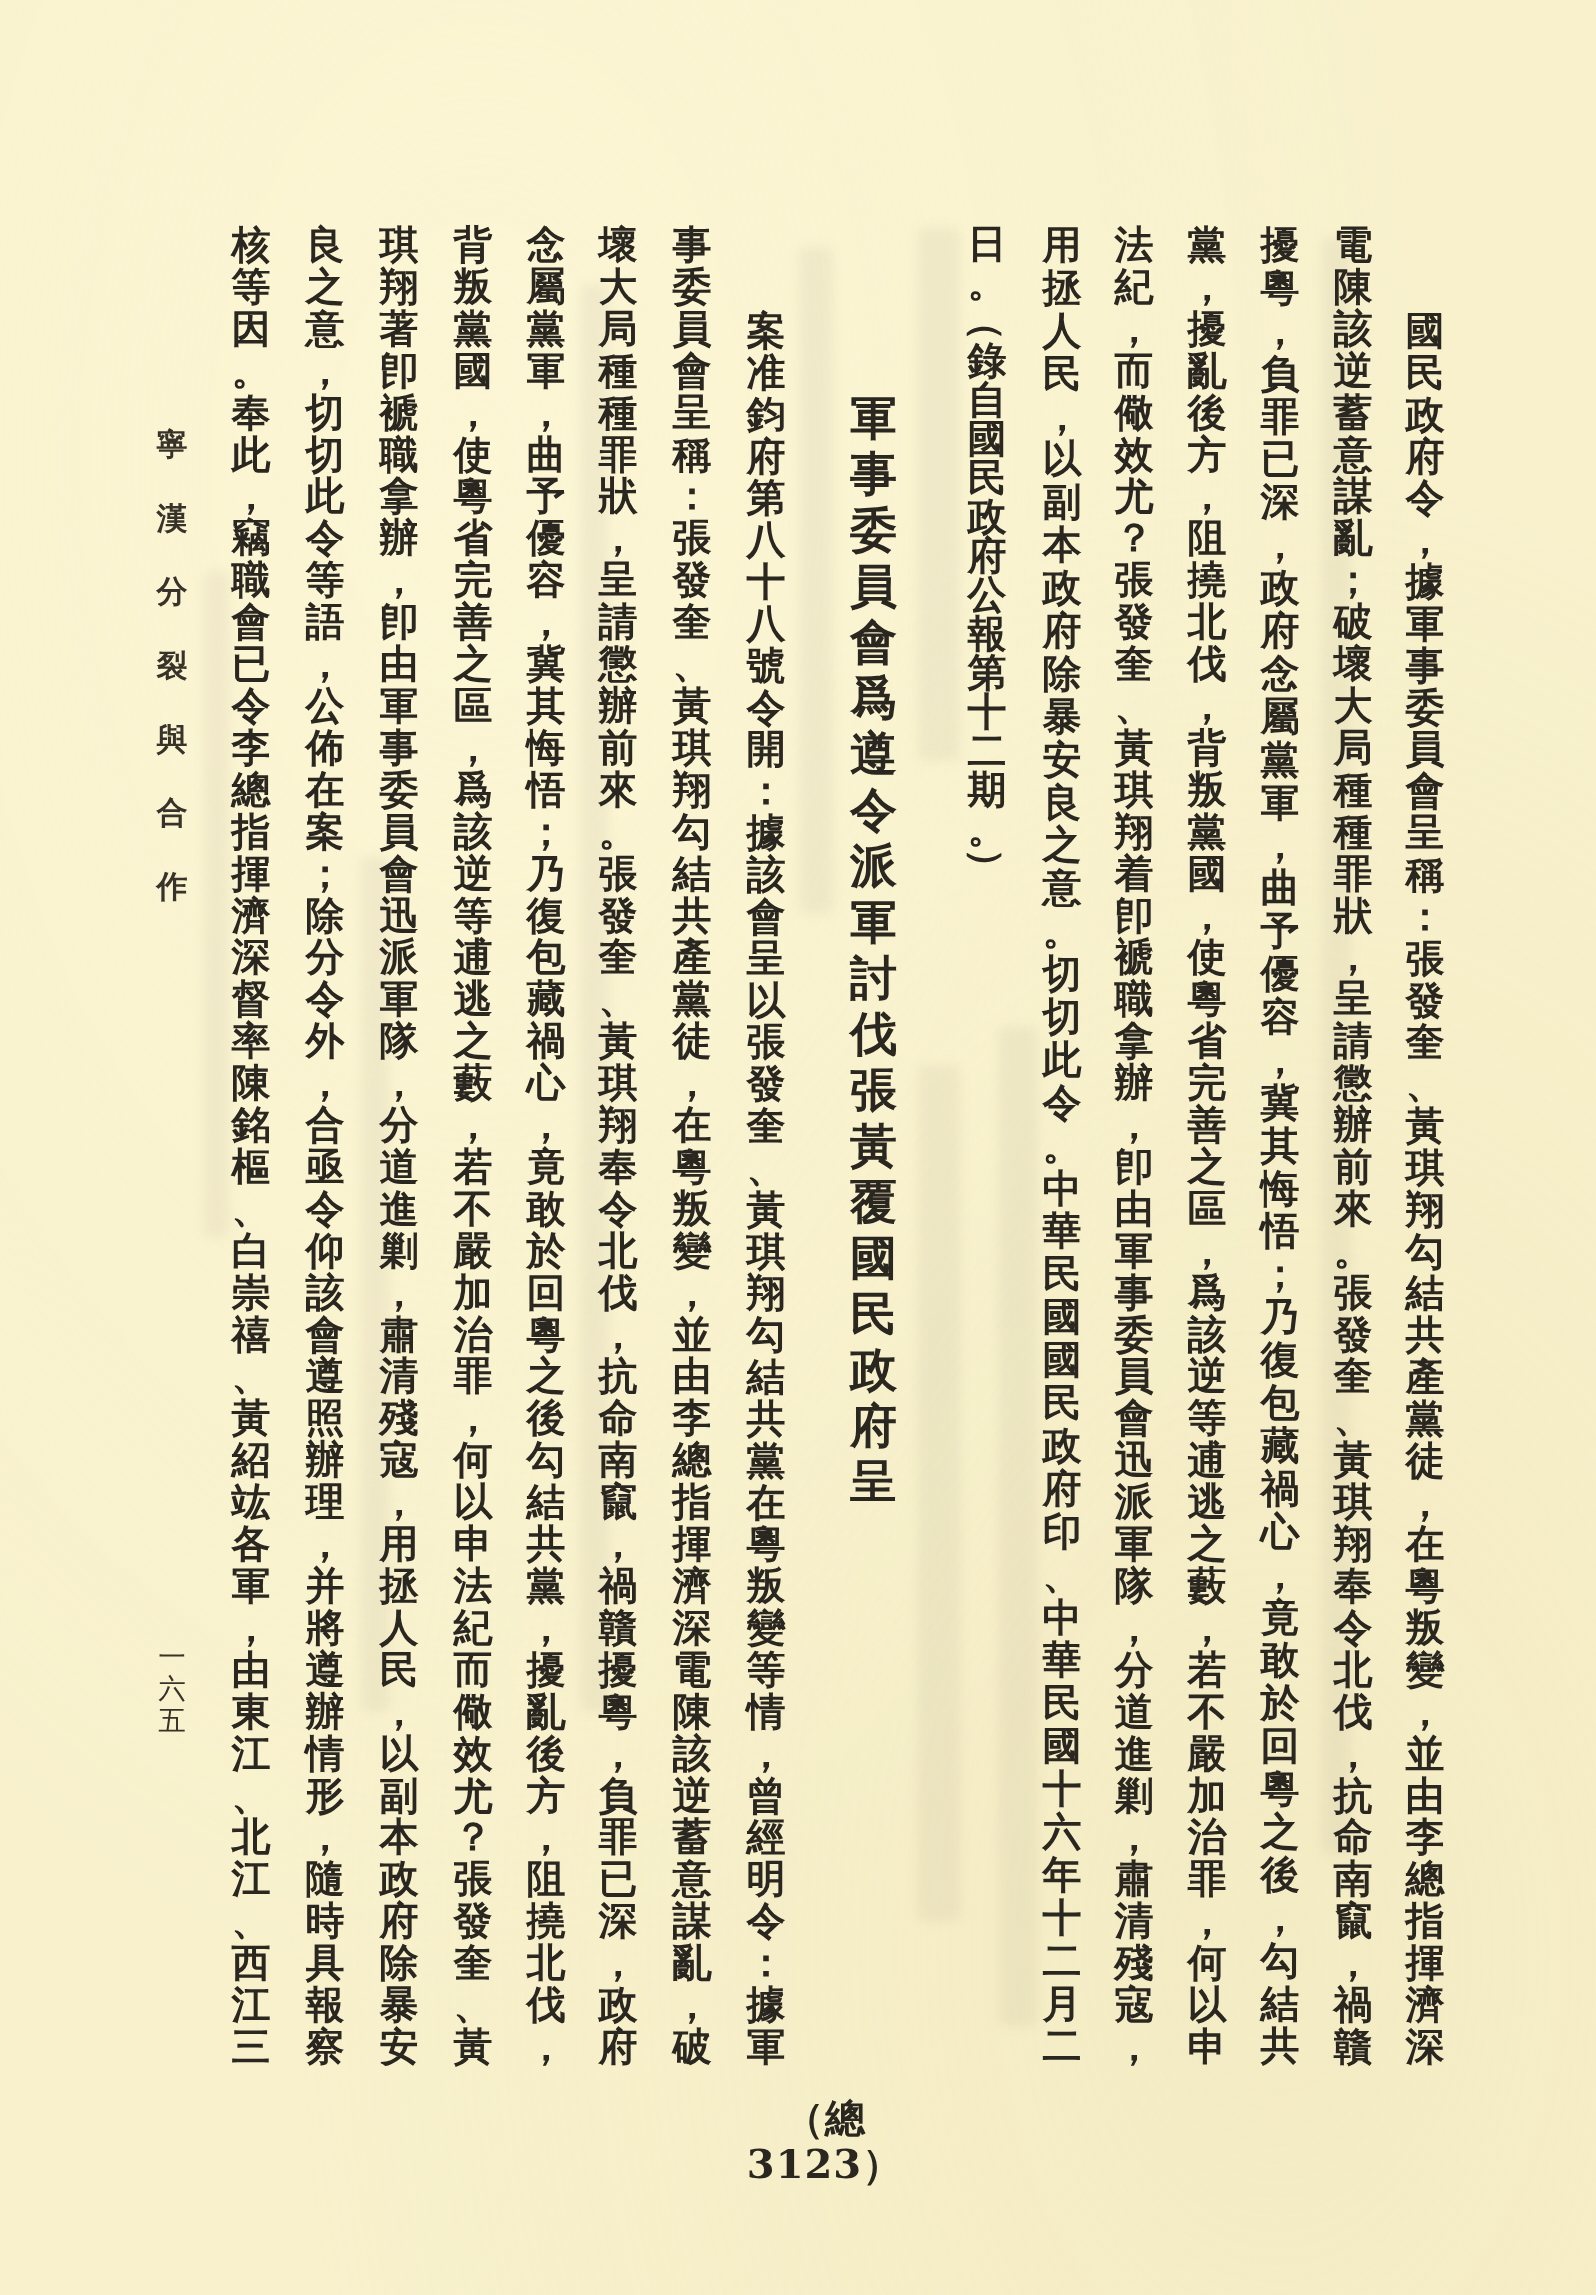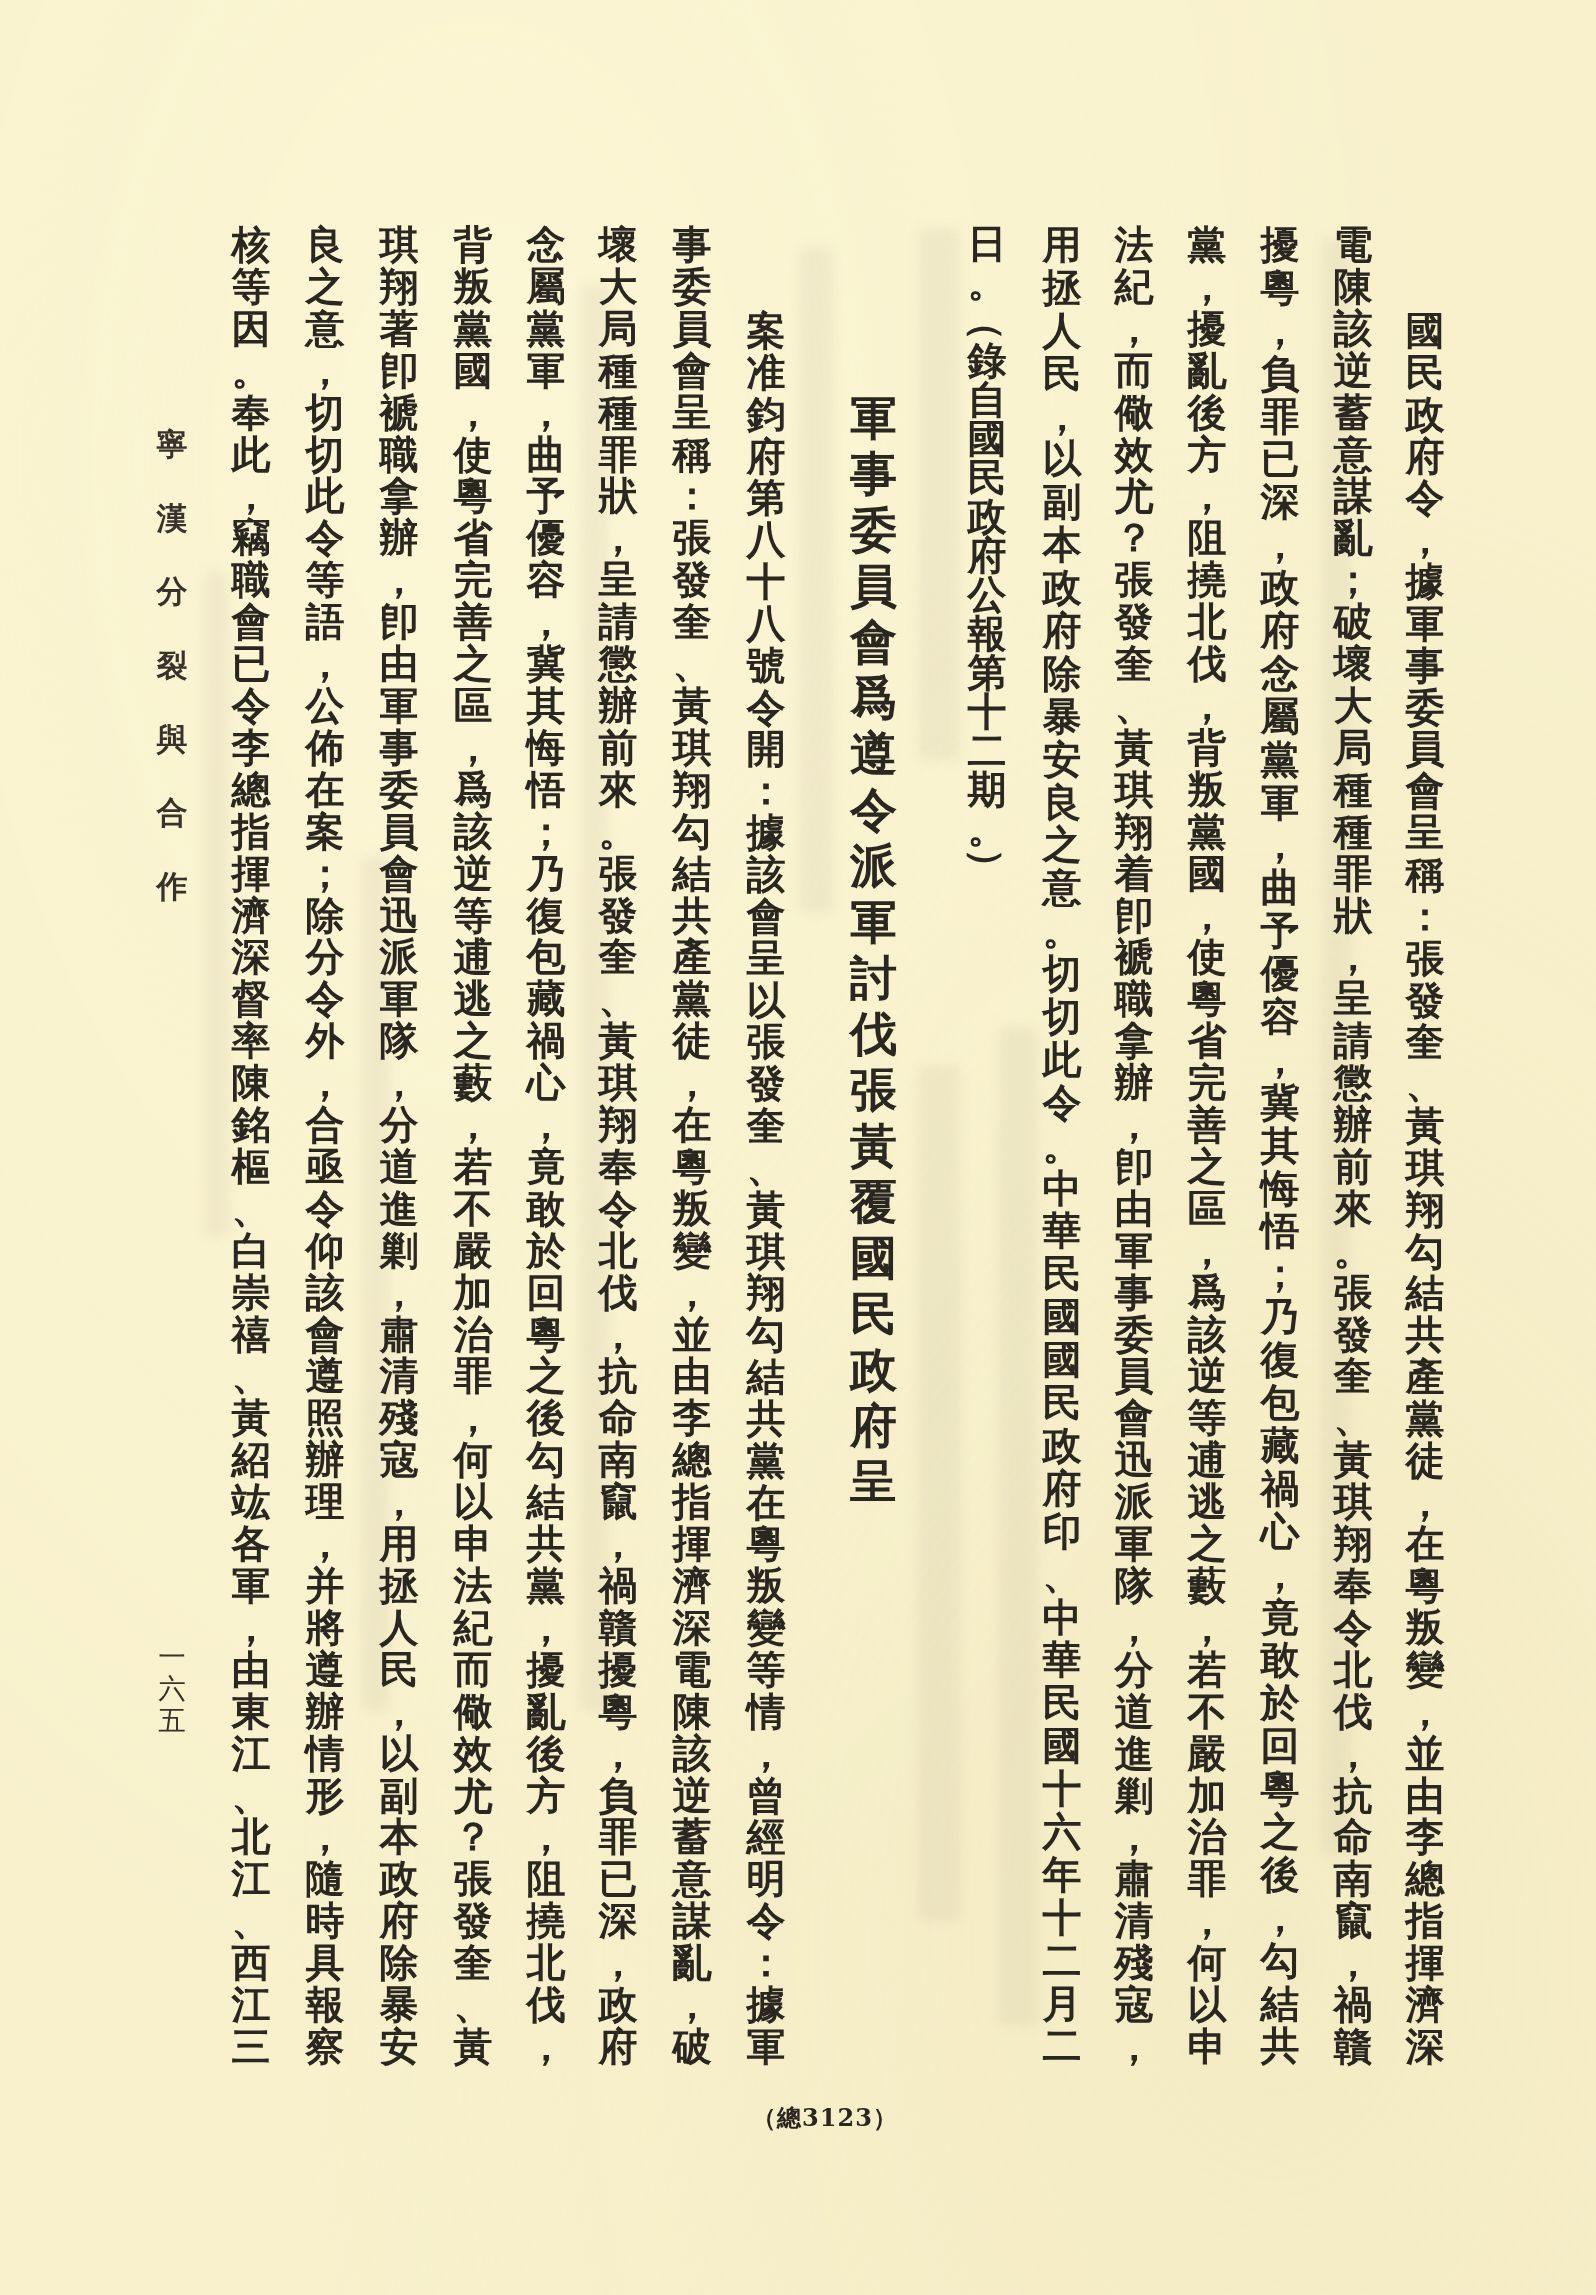--- a/index.html
+++ b/index.html
@@ -50,21 +50,21 @@
   .col.pageno { justify-content: flex-start; color: #38332a; }
   .col.pageno .g { height: 32px; line-height: 32px; font-size: 27.6px; width: 42px; font-weight: 400; }
   .total-page {
     position: absolute;
     left: 706px;
     top: 2095px;
     width: 238px;
     text-align: center;
     font-family: "DejaVu Serif", serif;
     font-weight: 700;
-    font-size: 24px;
+    font-size: 40px;
     line-height: 46px;
     color: #2a2620;
     letter-spacing: 1px;
   }
 </style>
 </head>
 <body>
 
 <div class="ghost" style="left:918px;top:228px;width:42px;height:533px;"></div>
 <div class="ghost" style="left:918px;top:1065px;width:42px;height:856px;"></div>

